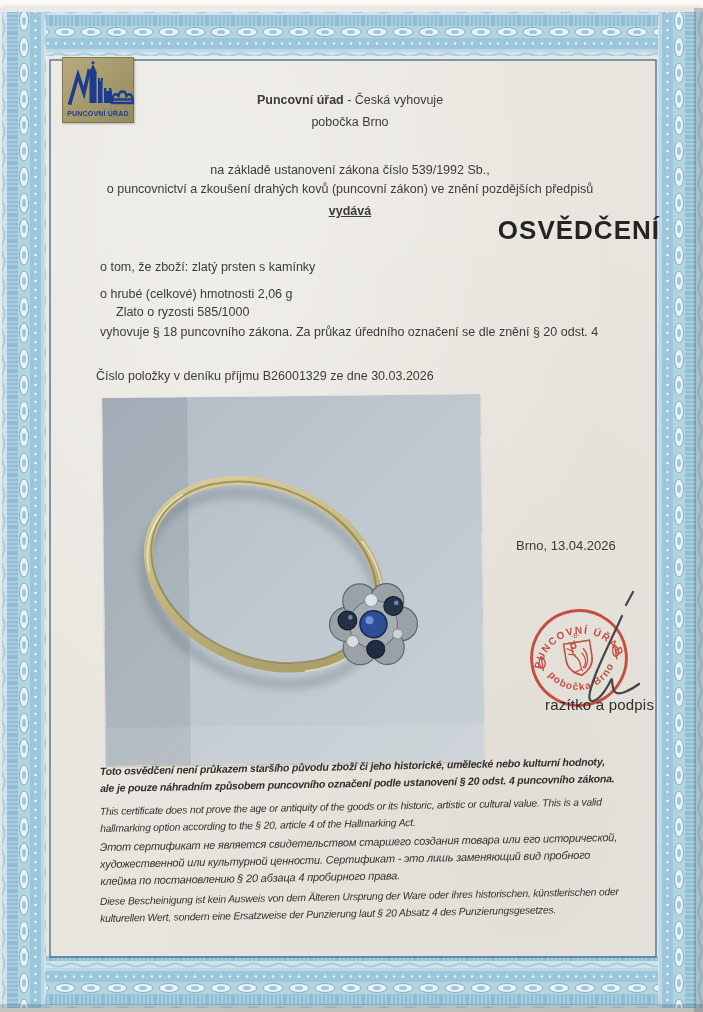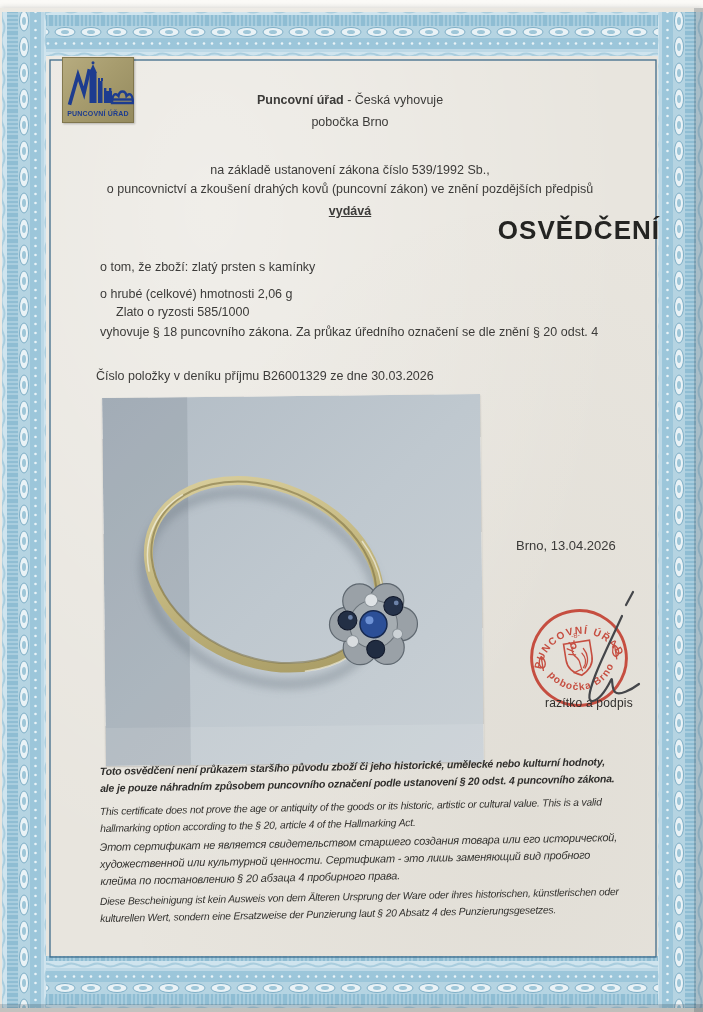--- a/index.html
+++ b/index.html
@@ -32,21 +32,21 @@
   }
   .sticker-label{font-size:7px;letter-spacing:.2px;color:#1d3c8f;font-weight:bold;margin-top:1px;}
   .photo{
     left:104px;top:388px;width:378px;height:368px;
     transform:rotate(-0.6deg);
     box-shadow:0 1px 2px rgba(0,0,0,.18);
     overflow:hidden;
   }
   .dateline{left:516px;top:530px;font-size:13px;color:#3b3a38;}
   .stampwrap{left:528px;top:599px;width:102px;height:102px;}
-  .caption{left:529px;top:688px;font-size:12px;color:#2e2d2b;letter-spacing:.2px;z-index:6;padding-left:16px;}
+  .caption{left:529px;top:688px;font-size:15px;color:#2e2d2b;letter-spacing:.2px;z-index:6;padding-left:16px;}
   .disc{left:100px;width:560px;transform:rotate(-1.1deg);transform-origin:0 50%;}
   .disc div{white-space:nowrap;line-height:17px;}
   .disc-cz{top:755px;font-style:italic;font-weight:bold;font-size:10.5px;letter-spacing:-.2px;color:#2f2e2c;}
   .disc-en{top:795px;font-style:italic;font-size:10.3px;letter-spacing:-.2px;color:#33322f;}
   .disc-ru{top:831px;font-style:italic;font-size:11px;letter-spacing:-.2px;color:#33322f;}
   .disc-de{top:885px;font-style:italic;font-size:10.3px;letter-spacing:-.2px;color:#33322f;}
   svg{display:block;}
   .sig{left:560px;top:575px;z-index:7;}
 </style>
 </head>

